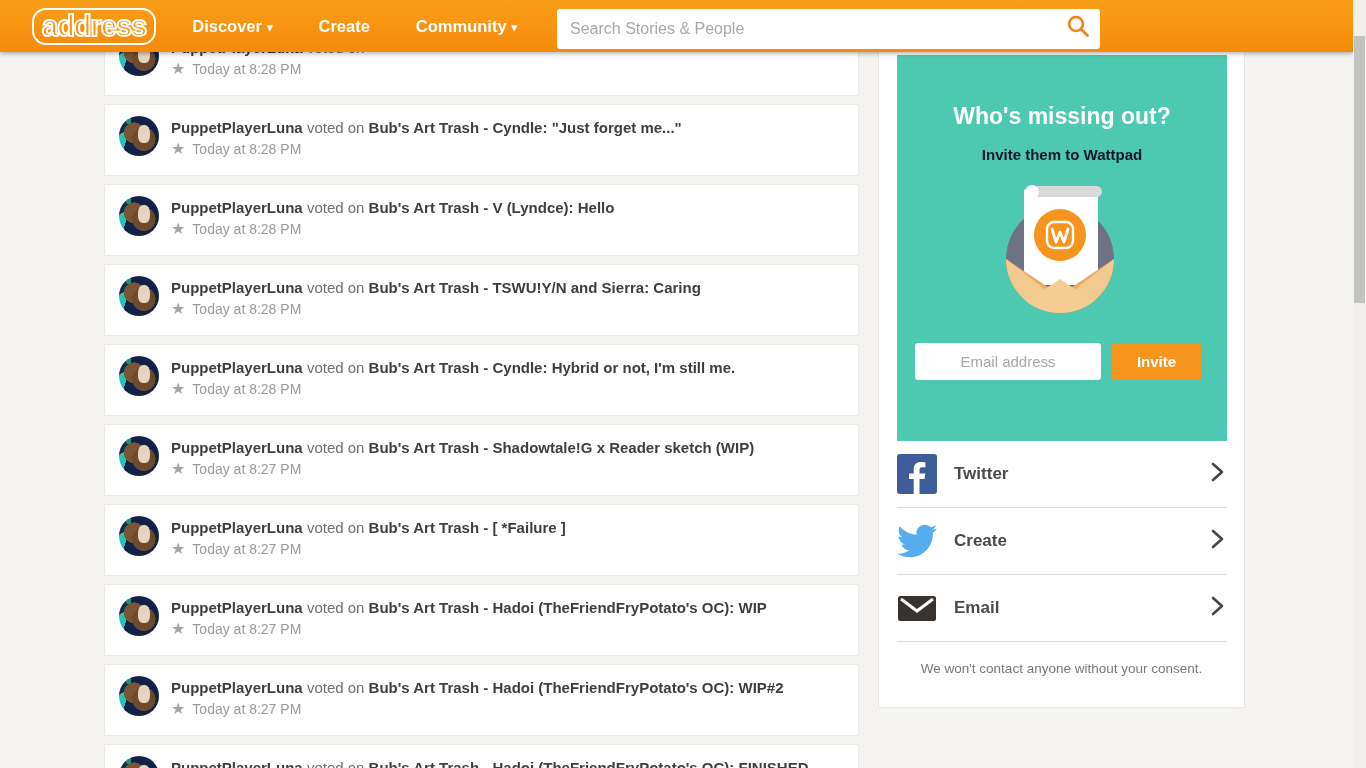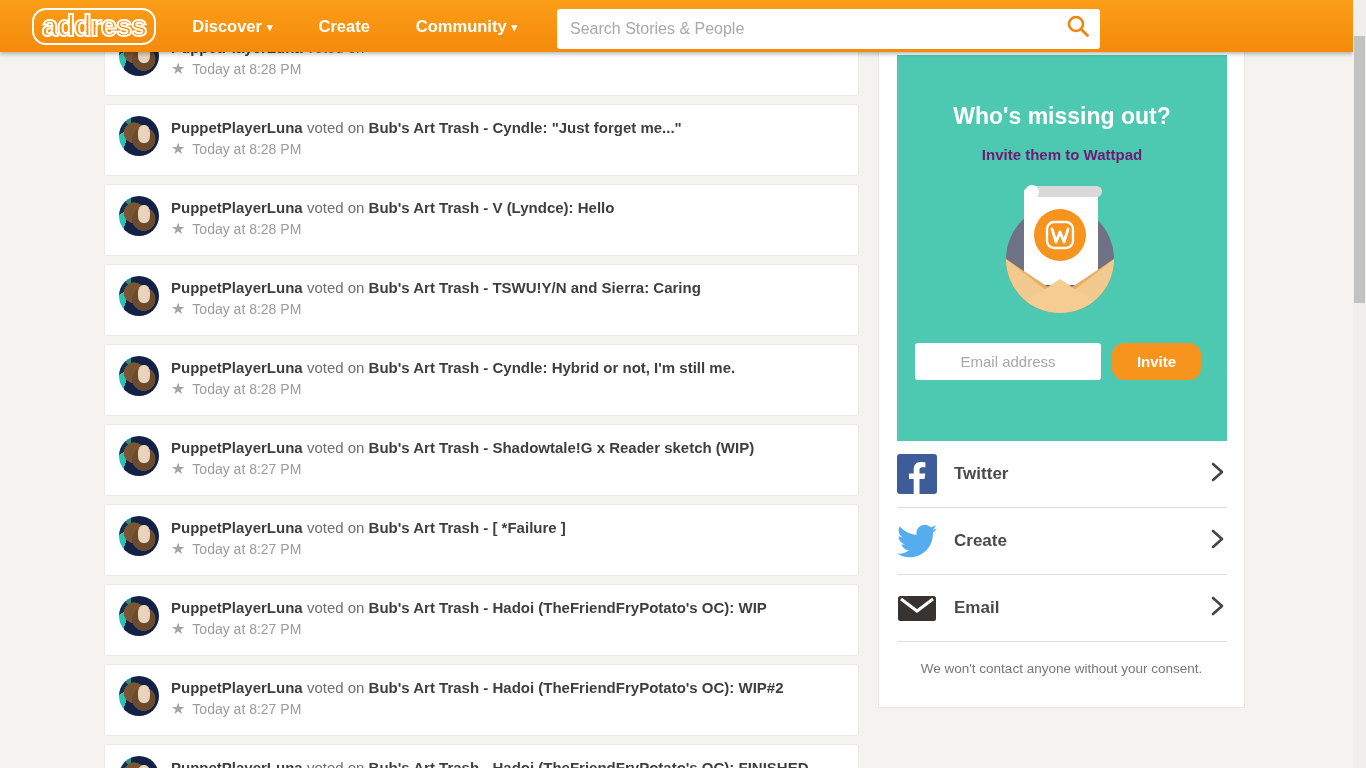--- a/index.html
+++ b/index.html
@@ -60,31 +60,31 @@
     align-items:center; }
   .star { color:#a3a3a3; font-size:16px; margin-right:7px; line-height:1; }
 
   
   .sidebar { position:absolute; left:878px; top:52px; width:367px; height:656px;
     background:#fff; border:1px solid #e9e7e3; border-top:none; }
   .invite-card { position:absolute; left:18px; top:3px; width:330px; height:386px;
     background:#4cc9b0; }
   .invite-title { margin-top:48px; text-align:center; color:#fff; font-size:23px;
     font-weight:700; }
-  .invite-sub { margin-top:16px; text-align:center; color:#701a75; font-size:15px;
+  .invite-sub { margin-top:16px; text-align:center; color:#0f172a; font-size:15px;
     font-weight:700; }
   .illus { display:block; margin:20px auto 0 auto; }
   .invite-row { position:absolute; left:18px; top:288px; width:294px; height:37px;
     display:flex; }
   .invite-row input { width:186px; height:37px; border:none; border-radius:3px;
     padding:0 12px; font-size:15px; color:#444; outline:none;
     font-family:"Liberation Sans",sans-serif;text-align:center; }
   .invite-row input::placeholder { color:#a8a8a8; }
   .invite-btn { margin-left:11px; width:89px; height:37px; background:#f7941d;
-    border:none; border-radius:12px; color:#fff; font-weight:700; font-size:15px;
+    border:none; border-radius:2px; color:#fff; font-weight:700; font-size:15px;
     cursor:pointer; font-family:"Liberation Sans",sans-serif; }
 
   .share-list { position:absolute; left:18px; top:389px; width:330px; }
   .share-row { height:67px; display:flex; align-items:center;
     border-bottom:1px solid #dcdcdc; cursor:pointer; background:#fff; }
   .share-icon { width:40px; height:40px; flex:0 0 40px; }
   .share-label { margin-left:17px; font-size:17px; font-weight:700; color:#4a4a4a; }
   .share-chevron { margin-left:auto; margin-right:2px; }
 
   .consent { position:absolute; left:0; top:609px; width:100%; text-align:center;

